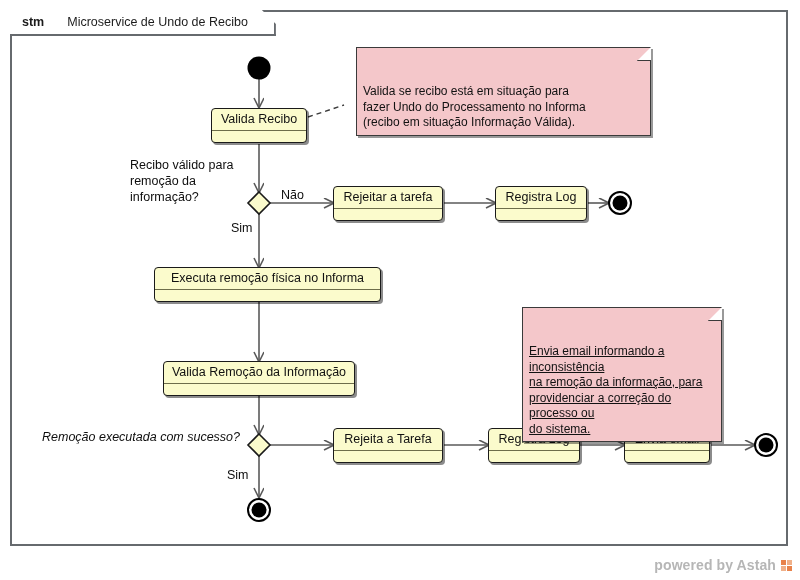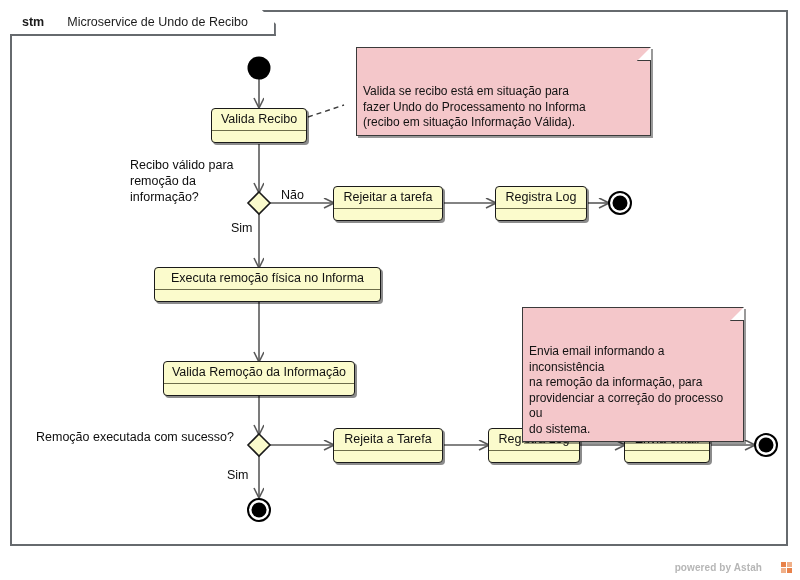--- a/index.html
+++ b/index.html
@@ -105,26 +105,26 @@
     position: absolute;
     font-size: 12.5px;
     color: #0e0e0e;
     white-space: pre-line;
     line-height: 16px;
   }
   .watermark {
     position: absolute;
     right: 8px;
     bottom: 7px;
-    font-size: 10px;
+    font-size: 14px;
     font-weight: bold;
     color: #b6b6b6;
     display: flex;
     align-items: center;
-    gap: 19px;
+    gap: 5px;
     letter-spacing: .1px;
   }
   .astah-logo {
     display: inline-block;
     width: 11px;
     height: 11px;
     background:
       linear-gradient(#e8824a,#e8824a) 0 0/5px 5px no-repeat,
       linear-gradient(#f0b089,#f0b089) 6px 0/5px 5px no-repeat,
       linear-gradient(#f0b089,#f0b089) 0 6px/5px 5px no-repeat,
@@ -241,32 +241,32 @@
   <div class="compartment"></div>
 </div>
 
 <div class="note" style="left:356px; top:47px; width:295px;">
   <span class="fold"></span>
   <span>Valida se recibo está em situação para
 fazer Undo do Processamento no Informa
 (recibo em situação Informação Válida).</span>
 </div>
 
-<div class="note" style="left:522px; top:307px; width:222px;">
+<div class="note" style="left:522px; top:307px; width:200px;text-decoration:underline;">
   <span class="fold"></span>
   <span>Envia email informando a inconsistência
 na remoção da informação, para
 providenciar a correção do processo ou
 do sistema.</span>
 </div>
 
 <div class="lbl" style="left:130px; top:157px;">Recibo válido para
 remoção da
 informação?</div>
 <div class="lbl" style="left:281px; top:187px;">Não</div>
 <div class="lbl" style="left:231px; top:220px;">Sim</div>
-<div class="lbl" style="left:36px; top:429px;">Remoção executada com sucesso?</div>
+<div class="lbl" style="left:42px; top:429px;font-style:italic;">Remoção executada com sucesso?</div>
 <div class="lbl" style="left:227px; top:467px;">Sim</div>
 
 <div class="watermark">
   <span>powered by Astah</span>
   <span class="astah-logo"></span>
 </div>
 
 </body></html>

